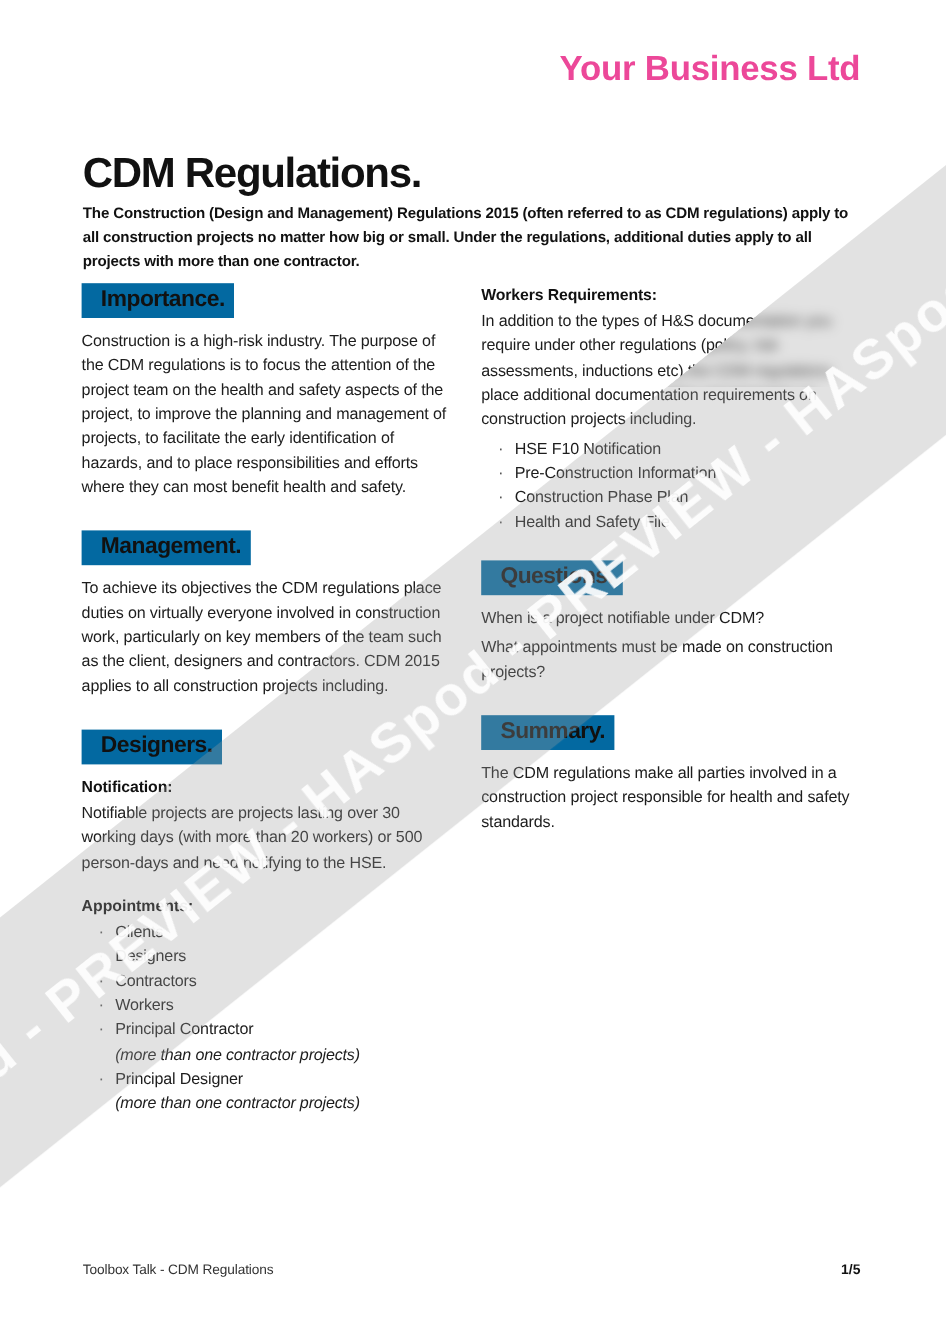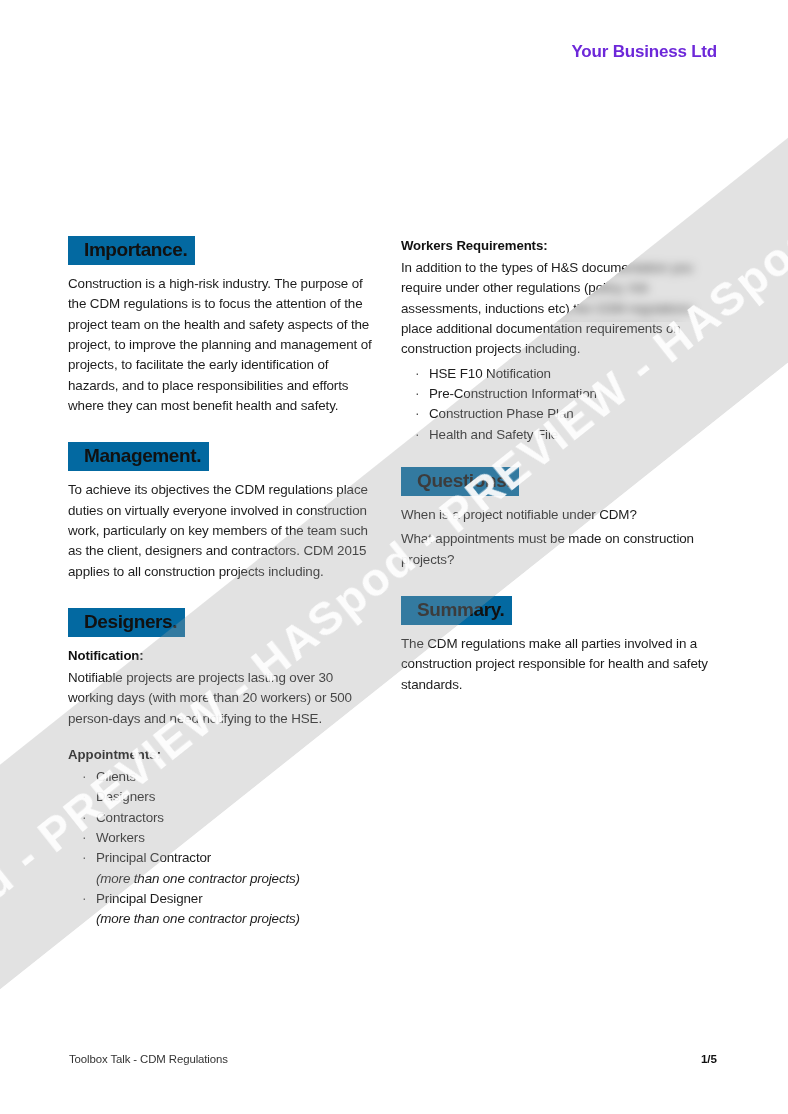--- a/index.html
+++ b/index.html
@@ -21,24 +21,24 @@
     position: absolute;
     inset: 0;
     background: #ffffff;
   }
 
   
   #business-header {
     position: absolute;
     top: 42px;
     right: 71px;
-    font-size: 17px;
+    font-size: 29px;
     font-weight: bold;
     letter-spacing: -0.2px;
-    color: #6d28d9;
+    color: #ec4899;
     text-align: center;
   }
 
   #doc-title {
     position: absolute;
     top: 104px;
     left: 69px;
     font-size: 35px;
     font-weight: bold;
     letter-spacing: -1.1px;
@@ -186,21 +186,23 @@
     padding-left: 30px;
   }
 </style>
 </head>
 <body>
 
 <div id="page">
 
   <div id="business-header">Your Business Ltd</div>
 
-
+  <h1 id="doc-title">CDM Regulations.</h1>
+
+  <p id="doc-intro">The Construction (Design and Management) Regulations 2015 (often referred to as CDM regulations) apply to all construction projects no matter how big or small. Under the regulations, additional duties apply to all projects with more than one contractor.</p>
 
   <div id="col-left">
 
     <div class="section-heading">Importance.</div>
 
     <p class="body-text">Construction is a high-risk industry. The purpose of the CDM regulations is to focus the attention of the project team on the health and safety aspects of the project, to improve the planning and management of projects, to facilitate the early identification of hazards, and to place responsibilities and efforts where they can most benefit health and safety.</p>
 
     <div class="section-heading tight-top">Management.</div>
 
     <p class="body-text">To achieve its objectives the CDM regulations place duties on virtually everyone involved in construction work, particularly on key members of the team such as the client, designers and contractors. CDM 2015 applies to all construction projects including.</p>

